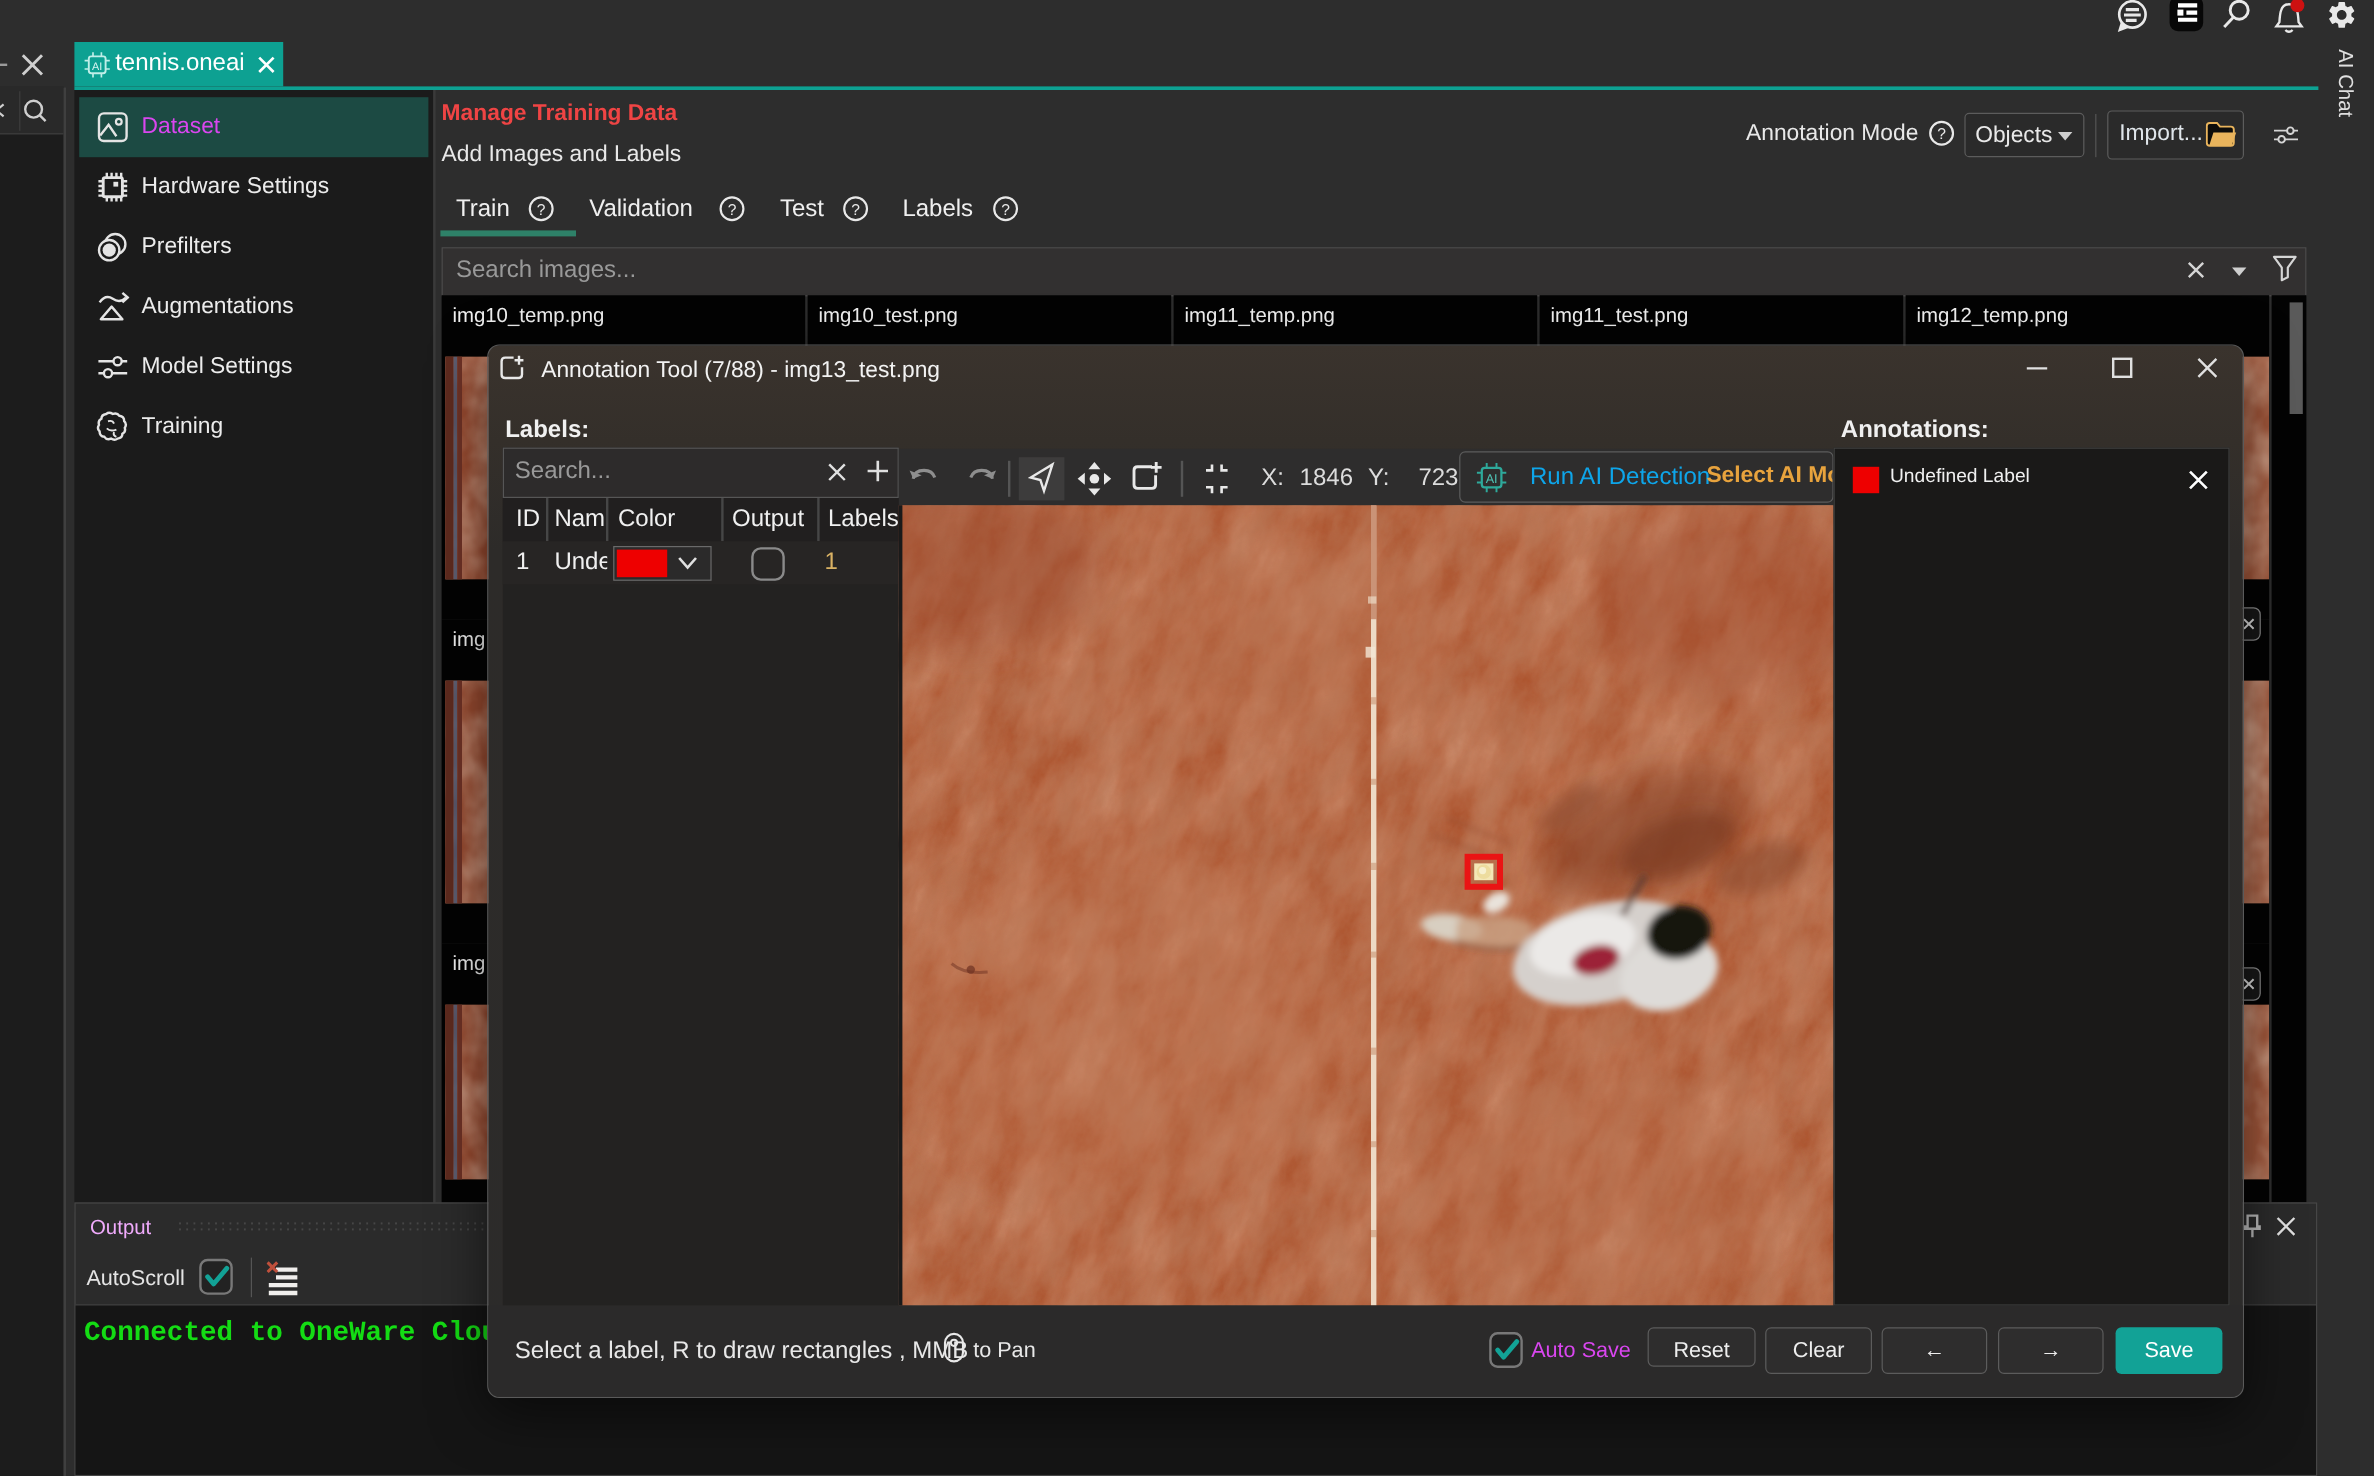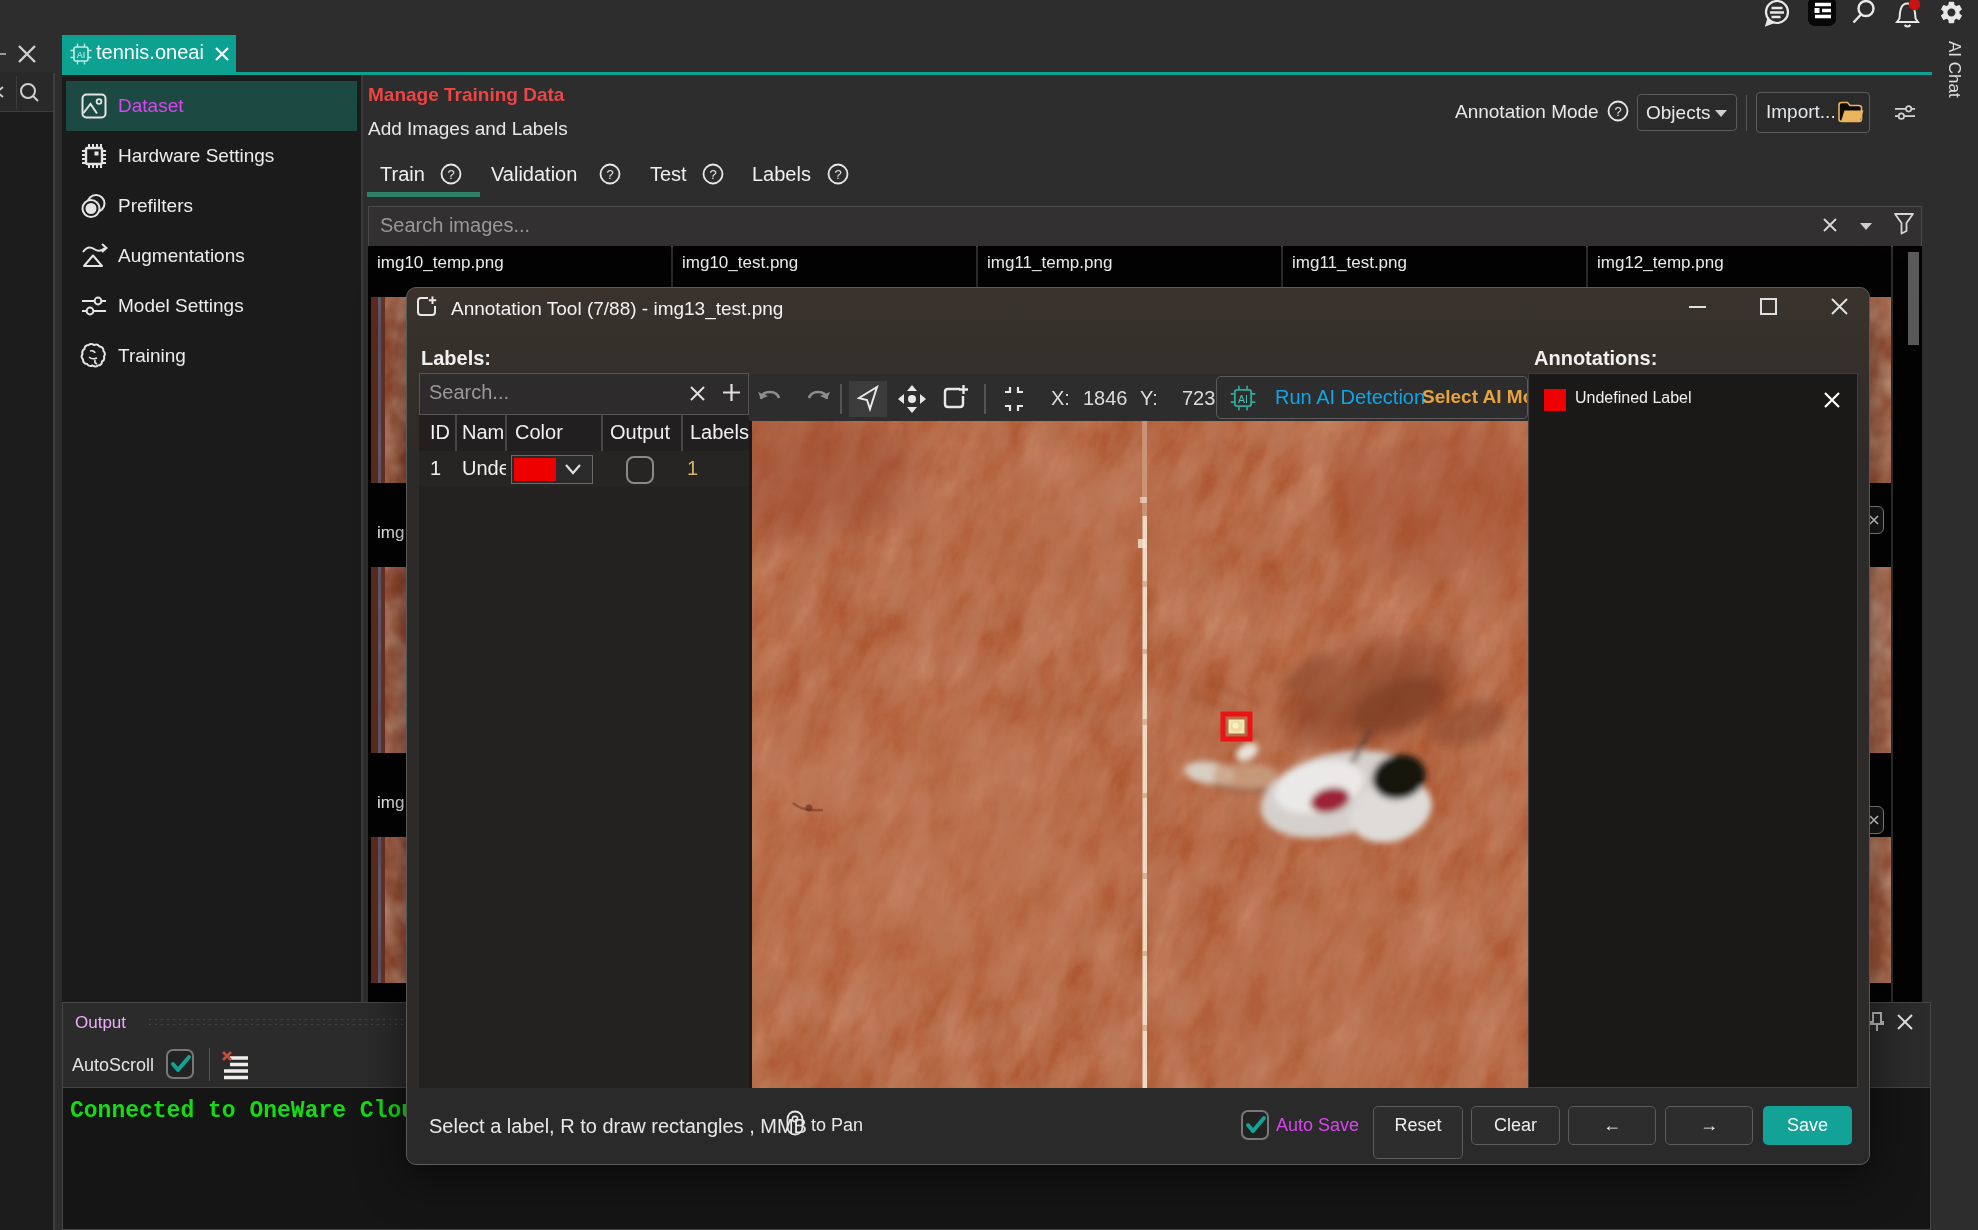--- a/index.html
+++ b/index.html
@@ -507,21 +507,21 @@
 <svg class="abs" style="left:786px;top:1110px;" width="18" height="26" viewBox="0 0 18 26" id="mouse">
     <rect x="1.5" y="1.5" width="15" height="23" rx="7.5" fill="none" stroke="#e8e8e8" stroke-width="1.8"></rect>
     <circle cx="9" cy="9" r="2.6" fill="none" stroke="#e8e8e8" stroke-width="1.6"></circle>
   </svg>
 <div class="abs" style="left:811px;top:1115px;font-size:18px;color:#e8e8e8;">to Pan</div>
 <div class="abs" style="left:1241px;top:1110px;width:28px;height:30px;border:2px solid #787878;border-radius:7px;background:#222;"></div>
 <svg class="abs" style="left:1245px;top:1115px;" width="22" height="20" viewBox="0 0 22 20">
   <path d="M3 10 L8 16 L19 3" stroke="#12a296" stroke-width="4" fill="none" stroke-linecap="round" stroke-linejoin="round"></path>
 </svg>
 <div class="abs" style="left:1276px;top:1115px;font-size:18px;color:#d946ef;">Auto Save</div>
-<div class="abs btn" style="left:1373px;top:1106px;width:90px;height:53px;">Reset</div>
+<div class="abs btn" style="left:1373px;top:1106px;width:90px;height:33px;">Reset</div>
 <div class="abs btn" style="left:1471px;top:1106px;width:89px;height:39px;">Clear</div>
 <div class="abs btn" style="left:1568px;top:1106px;width:88px;height:39px;">←</div>
 <div class="abs btn" style="left:1665px;top:1106px;width:88px;height:39px;">→</div>
 <div class="abs" style="left:1763px;top:1106px;width:89px;height:39px;background:#12a296;border-radius:5px;color:#fff;font-size:18px;text-align:center;line-height:39px;">Save</div>
 
 <style>
 .btn { border:1px solid #5c5c5c; border-radius:5px; background:#2e2d2d; color:#eee;
   font-size:18px; text-align:center; line-height:37px; }
 </style>
 

